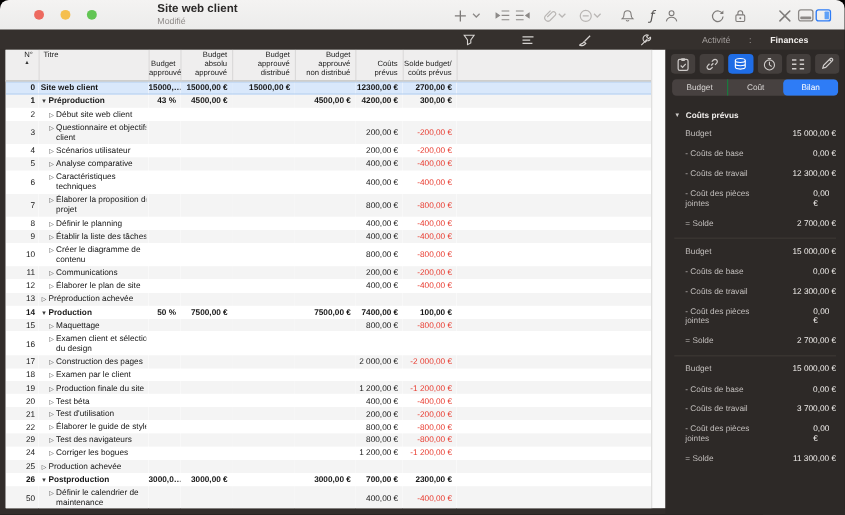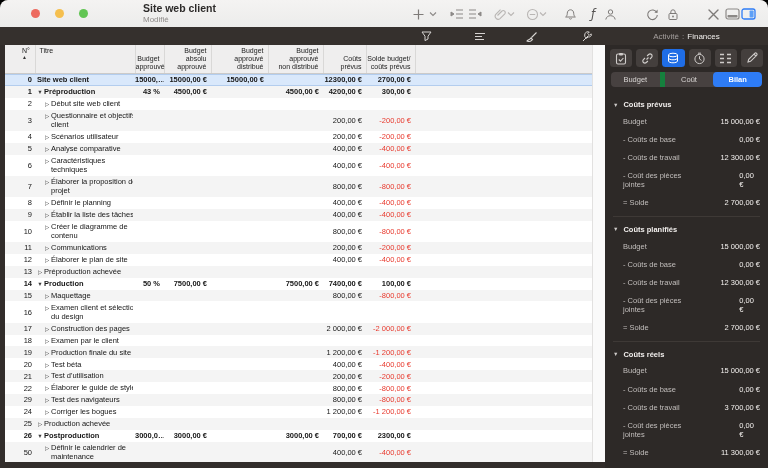--- a/index.html
+++ b/index.html
@@ -14,22 +14,22 @@
   .wtitle{font-size:10.5px;font-weight:bold;color:#2c2a29;}
   .wsub{font-size:8px;color:#8f8b89;}
   .tbi{position:absolute;top:6px;width:16px;height:16px;display:flex;align-items:center;justify-content:center;}
   .tbi svg{display:block;}
   
   .cmdbar{flex:0 0 18px;background:#35302d;position:relative;color:#d6d3d1;font-size:8px;}
   .crumb{position:absolute;left:9px;top:0;height:18px;display:flex;align-items:center;gap:4px;}
   .crumb .sep{color:#8a8684;font-size:9px;margin:0 1px;}
   .cbi{position:absolute;top:3px;width:13px;height:13px;display:flex;align-items:center;justify-content:center;}
   .activity{position:absolute;left:605px;width:163px;top:0;height:18px;display:flex;
-    align-items:center;justify-content:center;gap:3px;font-size:8px;color:#a49f9d;}
-  .activity b{color:#f1eeec;font-weight:normal;}
+    align-items:center;justify-content:center;gap:17px;font-size:8px;color:#a49f9d;}
+  .activity b{color:#f1eeec;font-weight:bold;}
   
   .main{flex:1;display:flex;background:#322d2b;min-height:0;}
   .sheet{margin-left:5px;margin-bottom:6px;width:587px;background:#fff;overflow:hidden;}
   table{border-collapse:collapse;table-layout:fixed;width:587px;}
   thead th{background:#efeeee;border-bottom:1px solid #cbcac9;font-weight:normal;
     font-size:7px;line-height:8px;color:#222;padding:2px 4px 2px 0;text-align:right;vertical-align:bottom;height:21px;box-sizing:border-box;}
   thead th + th{border-left:1px solid #d9d8d7;}
   th.h-num{text-align:left;padding-left:17px;vertical-align:top;}
   th.h-num .sort{font-size:5px;color:#333;line-height:5px;}
   th.h-titre{text-align:left;padding-left:4px;vertical-align:top;}
@@ -47,22 +47,22 @@
   
   .vscroll{width:12px;background:#fafafa;border-left:1px solid #e2e1e0;margin-bottom:6px;}
   
   .inspector{width:163px;background:#2d2927;display:flex;flex-direction:column;color:#e8e5e3;}
   .tabrow{display:flex;gap:4px;padding:4px 5px 3px;}
   .tabbtn{flex:1;height:18px;border-radius:3.5px;background:#443f3d;display:flex;align-items:center;justify-content:center;}
   .tabbtn.active{background:#1f6de6;}
   .segmented{margin:2px 6px 5px;height:15px;display:flex;background:#474140;border-radius:4px;
     font-size:7.5px;color:#d8d5d3;overflow:hidden;}
   .seg{flex:1;display:flex;align-items:center;justify-content:center;}
-  .seg + .seg{border-left:5px solid #15803d;}
-  .seg.active{background:#2e7cf6;color:#fff;font-weight:bold;border-radius:4px;border-left:none;}
+  .seg + .seg{border-left:1px solid #15803d;}
+  .seg.active{background:#2e7cf6;color:#fff;font-weight:normal;border-radius:4px;border-left:none;}
   .sections{padding:2px 8px 0;font-size:7.5px;overflow:hidden;}
   .sec{border-bottom:1px solid #3e3936;padding-bottom:4px;margin-bottom:2px;}
   .sec:last-child{border-bottom:none;}
   .sec-title{display:flex;align-items:center;gap:5px;font-weight:bold;color:#f2efed;padding:6px 0 3px;}
   .sec-title .tri{font-size:5.5px;color:#cfccca;}
   .kv{display:flex;justify-content:space-between;align-items:center;padding:4.6px 0 4.6px 10px;}
   .kv .k{color:#c2bebc;}
   .kv .v{color:#f3f0ee;margin-left:35px;}
 </style>
 </head>
@@ -683,24 +683,20 @@
             <div class="kv">
               <span class="k">- Coût des pièces jointes</span>
               <span class="v">0,00 €</span>
             </div>
             <div class="kv">
               <span class="k">= Solde</span>
               <span class="v">2 700,00 €</span>
             </div>
           </div>
           <div class="sec">
-            <div class="sec-title">
-              <span class="tri">▼</span>
-              <span>Coûts planifiés</span>
-            </div>
             <div class="kv">
               <span class="k">Budget</span>
               <span class="v">15 000,00 €</span>
             </div>
             <div class="kv">
               <span class="k">- Coûts de base</span>
               <span class="v">0,00 €</span>
             </div>
             <div class="kv">
               <span class="k">- Coûts de travail</span>
@@ -709,24 +705,20 @@
             <div class="kv">
               <span class="k">- Coût des pièces jointes</span>
               <span class="v">0,00 €</span>
             </div>
             <div class="kv">
               <span class="k">= Solde</span>
               <span class="v">2 700,00 €</span>
             </div>
           </div>
           <div class="sec">
-            <div class="sec-title">
-              <span class="tri">▼</span>
-              <span>Coûts réels</span>
-            </div>
             <div class="kv">
               <span class="k">Budget</span>
               <span class="v">15 000,00 €</span>
             </div>
             <div class="kv">
               <span class="k">- Coûts de base</span>
               <span class="v">0,00 €</span>
             </div>
             <div class="kv">
               <span class="k">- Coûts de travail</span>

